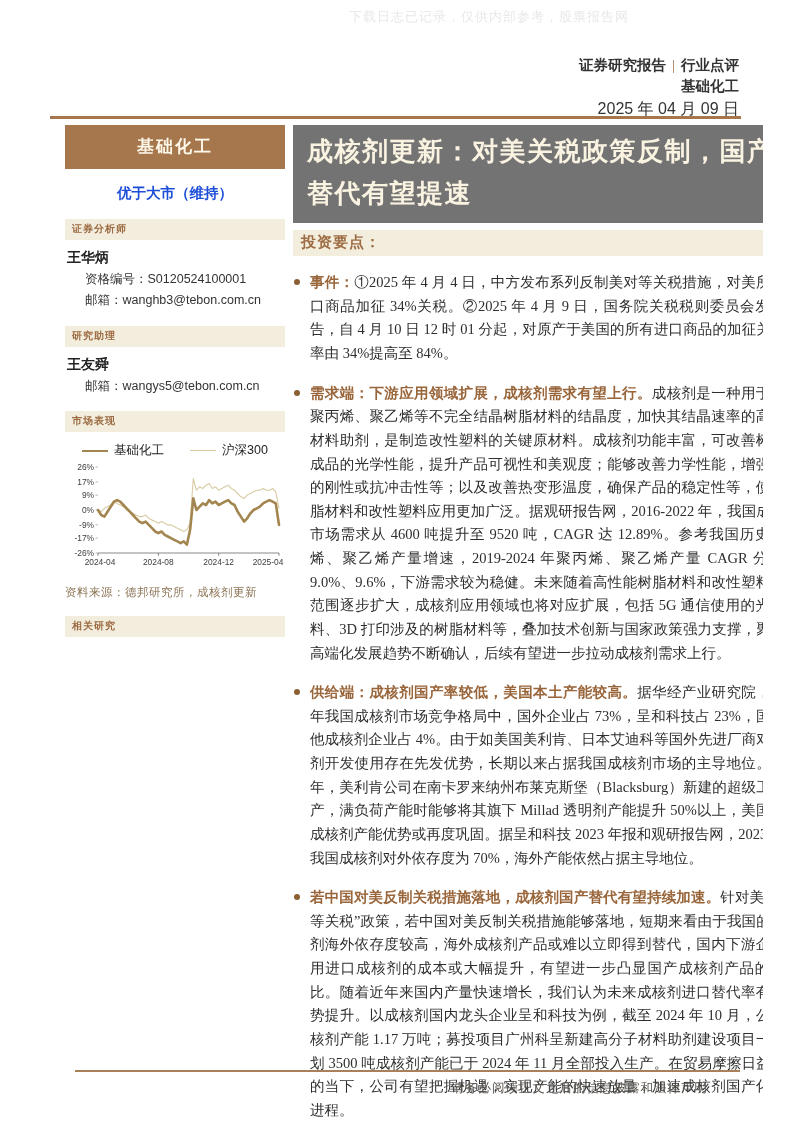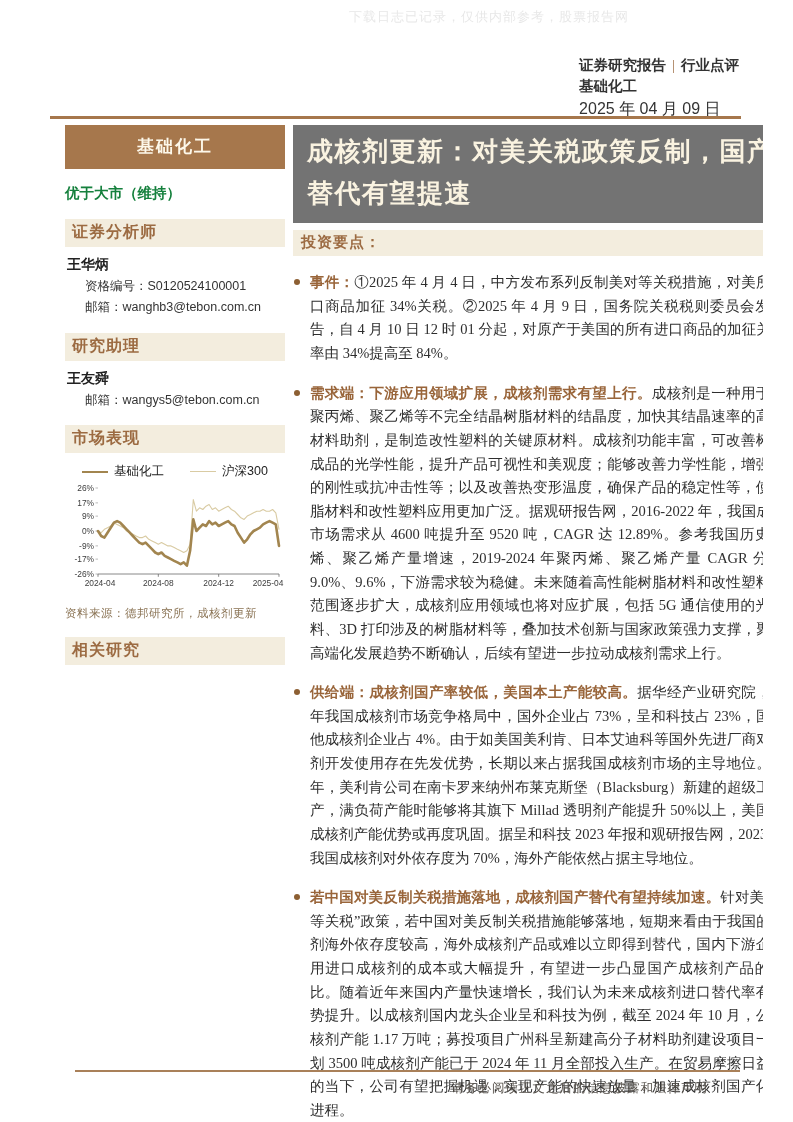--- a/index.html
+++ b/index.html
@@ -12,42 +12,42 @@
   
   .watermark {
     position:absolute; top:8px; right:-6px; width:420px;
     font-family:"Liberation Sans", sans-serif;
     font-size:13px; color:rgba(120,120,120,0.18); letter-spacing:1px;
     white-space:nowrap; overflow:hidden;
   }
 
   
   .header-right {
-    position:absolute; top:55px; right:24px; text-align:left;
+    position:absolute; top:55px; right:24px; text-align:right;
     color:#3a3a3a; line-height:1.45;
   }
   .header-line1 { font-size:14.5px; font-weight:bold; color:#333; }
   .header-line1 .sep { color:#9c6b42; font-weight:normal; padding:0 6px; }
   .header-line2 { font-size:14.5px; font-weight:bold; color:#333; }
   .header-line3 { font-size:16px; color:#333; font-family:"Liberation Sans", sans-serif; }
   .top-rule { position:absolute; top:116px; left:20px; right:22px; height:3px; background:#a6774c; }
 
   
   .sidebar { position:absolute; top:125px; left:35px; width:220px; }
   .main    { position:absolute; top:125px; left:263px; width:507px; }
 
   
   .industry-badge {
     background:#a6774c; color:#fdf8ea; text-align:center;
     font-size:17px; font-weight:bold; padding:10px 0 11px; letter-spacing:2px;
   }
-  .rating { color:#15803d; font-size:14.5px; font-weight:bold; margin:15px 0 6px; }
+  .rating { text-align:center; color:#1d4ed8; font-size:14.5px; font-weight:bold; margin:15px 0 6px; }
   .side-heading {
     background:#f3edDF; background:#f3edde; color:#9c6b42; font-weight:bold;
-    font-size:16px; padding:3px 7px 4px; margin-top:16px; letter-spacing:1px;
+    font-size:10px; padding:3px 7px 4px; margin-top:16px; letter-spacing:1px;
   }
   .person-name { font-size:14px; font-weight:bold; color:#222; margin:9px 0 3px 2px; }
   .field-row { font-size:12.5px; color:#333; margin:2px 0 2px 20px; line-height:1.5; }
   .field-row .val { font-family:"Liberation Sans", sans-serif; font-size:12.5px; color:#333; }
 
   
   .chart-box { margin-top:10px; }
   .legend { display:flex; justify-content:center; gap:26px; align-items:center; margin:4px 0 2px; }
   .legend-item { display:flex; align-items:center; gap:6px; font-size:12.5px; color:#222;
                  font-family:"Liberation Sans", sans-serif; }

